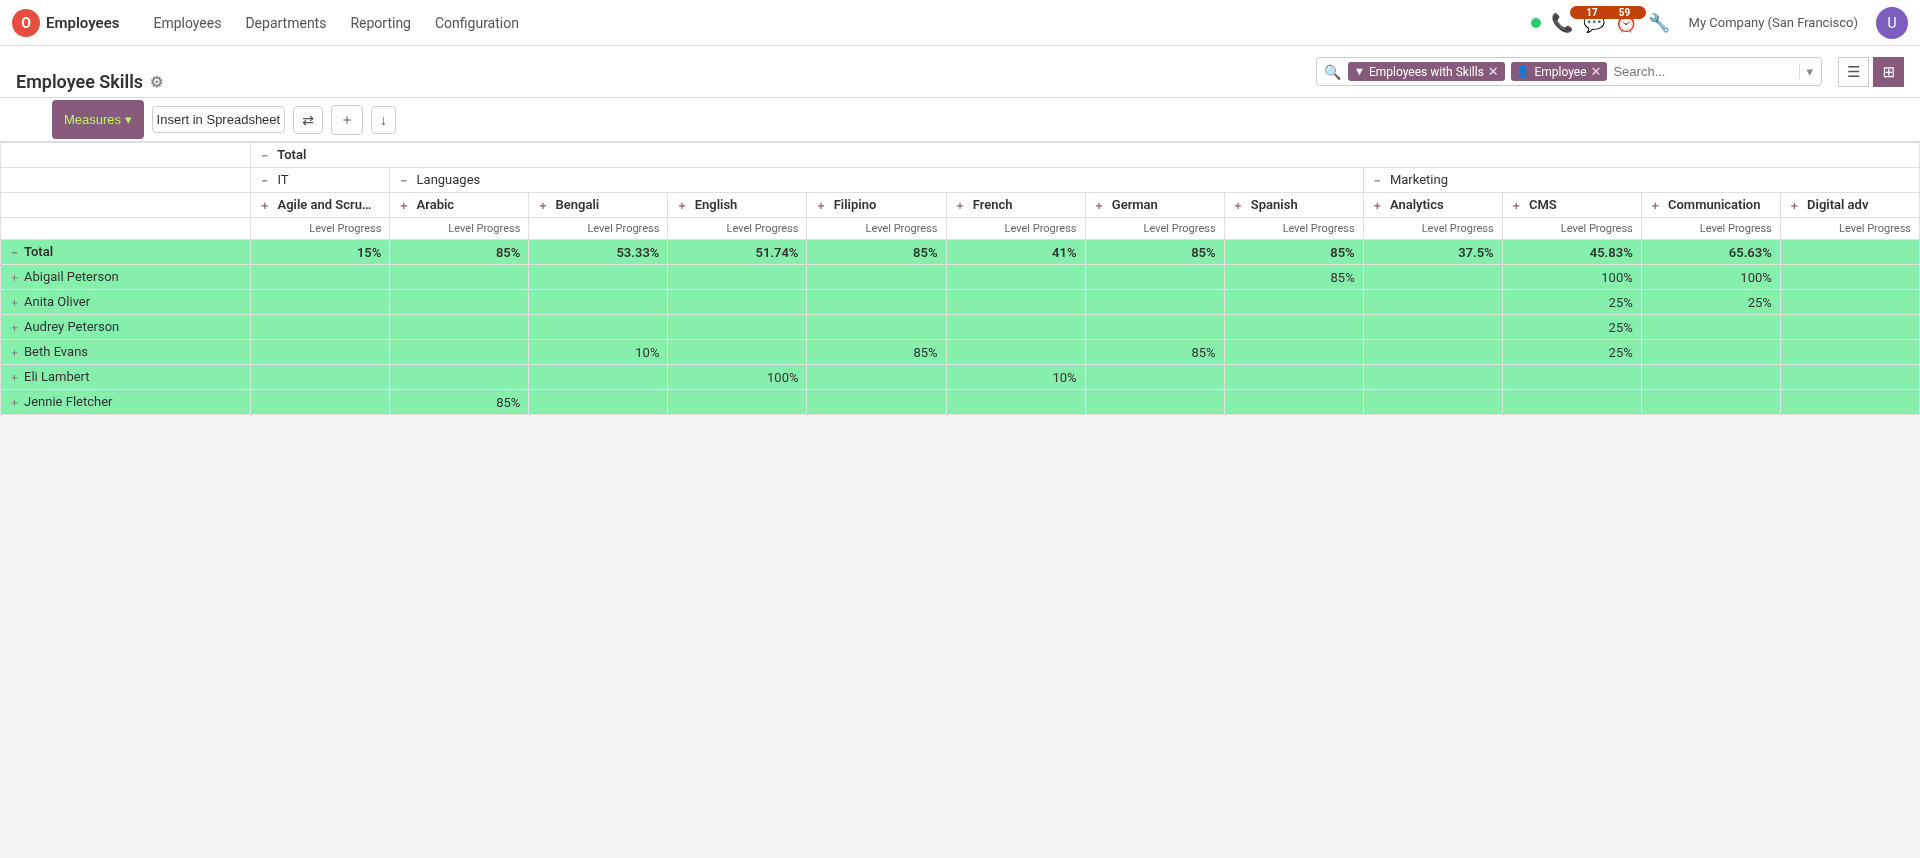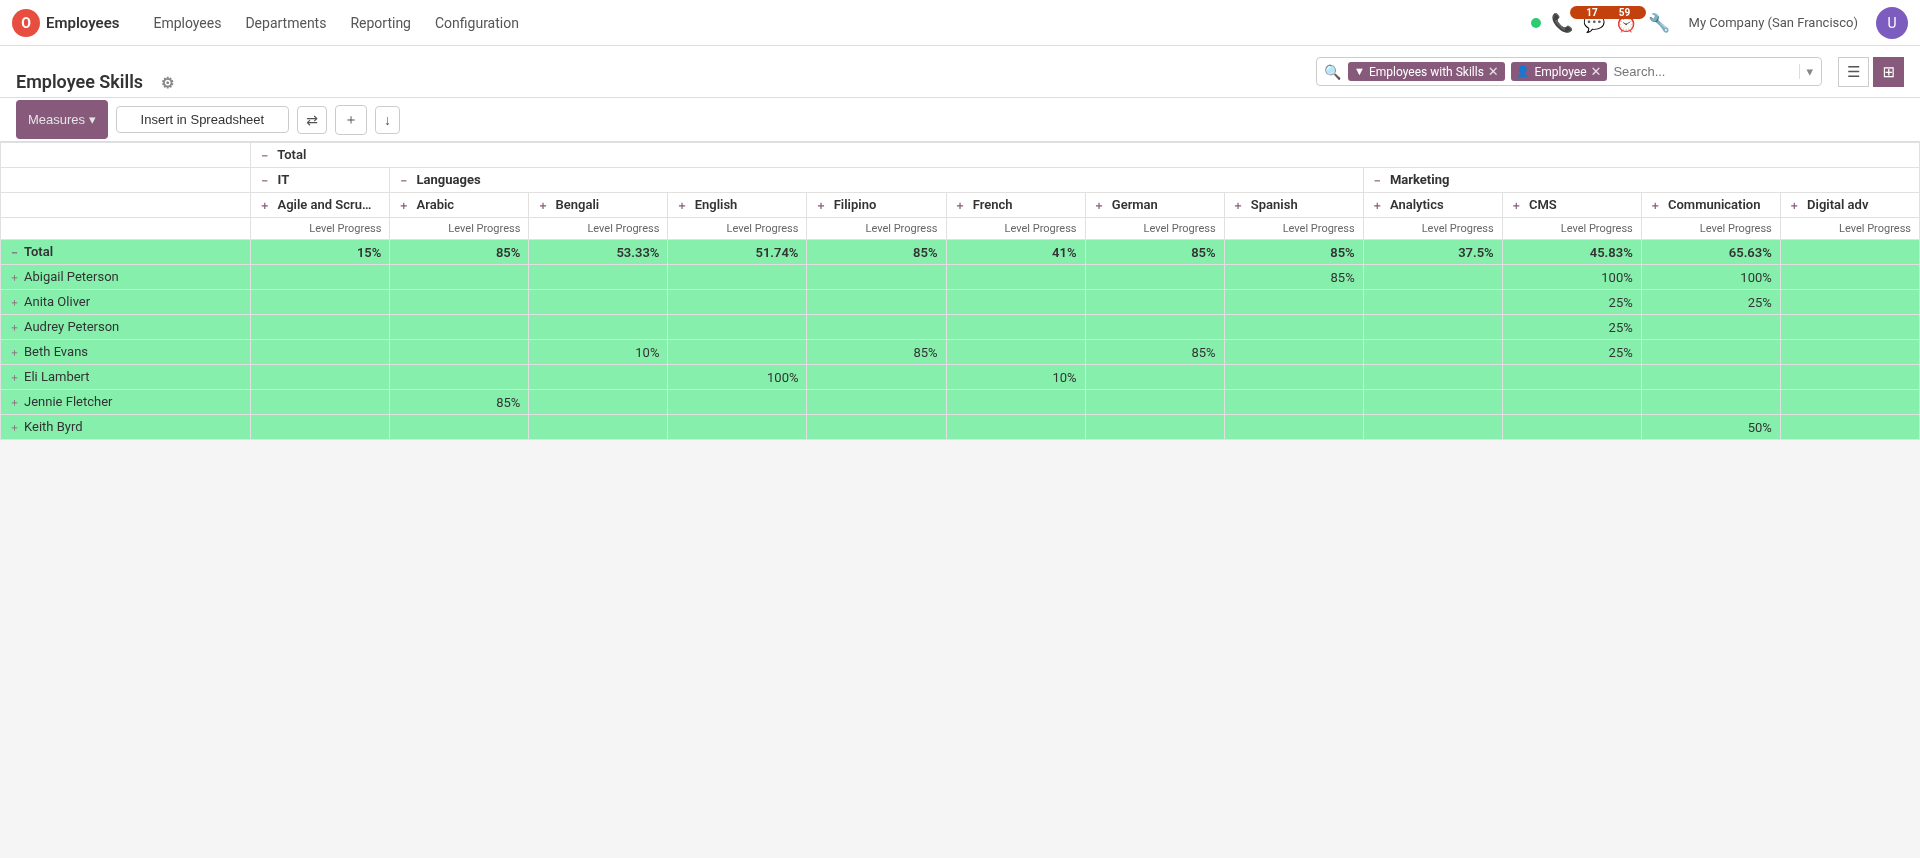--- a/index.html
+++ b/index.html
@@ -20,40 +20,40 @@
     .badge { position: absolute; top: -6px; right: -8px; background: #c2410c; color: #fff; border-radius: 10px; font-size: 10px; padding: 1px 16px; font-weight: bold; }
     .company-name { font-size: 13px; color: #555; margin: 0 8px; }
     .user-avatar { width: 32px; height: 32px; border-radius: 50%; background: #7c5cbf; display: flex; align-items: center; justify-content: center; color: #fff; font-size: 14px; cursor: pointer; }
     .status-dot { width: 10px; height: 10px; border-radius: 50%; background: #2ecc71; }
 
     
     .sub-header {
       display: flex; align-items: center; background: #fff; border-bottom: 1px solid #ddd;
       height: 52px; padding: 0 16px; gap: 8px;
     }
-    .page-title { font-size: 18px; font-weight: 600; color: #333; margin-right: auto; display: flex; align-items: flex-end; gap: 18px; margin-top: 20px; }
+    .page-title { font-size: 18px; font-weight: 600; color: #333; margin-right: auto; display: flex; align-items: center; gap: 7px; margin-top: 20px; }
     .gear-icon { color: #888; cursor: pointer; font-size: 15px; }
     .search-bar { display: flex; align-items: center; border: 1px solid #ccc; border-radius: 4px; background: #fff; padding: 4px 8px; gap: 6px; min-width: 380px; }
     .search-bar .search-icon { color: #888; font-size: 14px; }
     .filter-tag { display: flex; align-items: center; gap: 4px; background: #875a7b; color: #fff; border-radius: 3px; padding: 2px 6px; font-size: 12px; }
     .filter-tag .tag-icon { font-size: 11px; }
     .filter-tag .remove { cursor: pointer; font-size: 13px; opacity: 0.8; }
     .search-input { border: none; outline: none; font-size: 13px; min-width: 80px; }
     .search-dropdown { cursor: pointer; color: #888; border-left: 1px solid #ddd; padding-left: 6px; margin-left: 4px; }
     .view-toggle { display: flex; align-items: center; gap: 4px; margin-left: 8px; }
     .view-btn { border: 1px solid #ccc; background: #fff; padding: 5px 8px; cursor: pointer; font-size: 15px; color: #555; }
     .view-btn.active { background: #875a7b; color: #fff; border-color: #875a7b; }
 
     
     .toolbar {
       display: flex; align-items: center; background: #fff; border-bottom: 1px solid #ddd;
       height: 44px; padding: 0 16px; gap: 8px;
     }
-    .btn-measures { background: #875a7b; color: #e5e5e5; border: none; border-radius: 4px; padding: 12px 12px; cursor: pointer; font-size: 13px; display: flex; align-items: center; gap: 4px; }
-    .btn-insert { background: #fff; color: #333; border: 1px solid #ccc; border-radius: 4px; padding: 5px 24px; cursor: pointer; font-size: 13px; }
+    .btn-measures { background: #875a7b; color: #bef264; border: none; border-radius: 4px; padding: 12px 12px; cursor: pointer; font-size: 13px; display: flex; align-items: center; gap: 4px; margin-left: 36px; }
+    .btn-insert { background: #fff; color: #333; border: 1px solid #ccc; border-radius: 4px; padding: 5px 4px; cursor: pointer; font-size: 13px; }
     .btn-icon { background: #fff; color: #555; border: 1px solid #ccc; border-radius: 4px; padding: 5px 8px; cursor: pointer; font-size: 14px; }
 
     
     .pivot-container { overflow: auto; background: #fff; margin: 0; }
     table.pivot-table {
       border-collapse: collapse; width: 100%; table-layout: fixed;
       background: #86efac;
     }
     table.pivot-table th, table.pivot-table td {
       border: 1px solid #e0e0e0; padding: 4px 8px; white-space: nowrap; overflow: hidden;
@@ -73,21 +73,21 @@
     .subheader-row th { background: #fff; color: #666; font-size: 11px; text-align: right; font-weight: normal; }
 
     
     .data-row td { text-align: right; color: #333; }
     .data-row td.row-label { text-align: left; font-weight: normal; }
     .data-row.total-row td { font-weight: 600; }
 
     .expand-icon { color: #875a7b; margin-right: 4px; cursor: pointer; font-size: 11px; }
     .collapse-icon { color: #875a7b; margin-right: 4px; cursor: pointer; font-size: 11px; }
 
-    .group-label { font-weight: 700; }
+    .group-label { font-weight: 400; }
 
     
     ::-webkit-scrollbar { width: 8px; height: 8px; }
     ::-webkit-scrollbar-track { background: #f1f1f1; }
     ::-webkit-scrollbar-thumb { background: #ccc; border-radius: 4px; }
   </style>
 </head>
 <body>
 
 <nav class="top-nav">
@@ -364,30 +364,15 @@
           <td></td>
           <td></td>
           <td></td>
           <td></td>
           <td></td>
           <td></td>
           <td></td>
           <td></td>
           <td></td>
         </tr>
-        <tr class="data-row">
-          <td class="row-label"><span class="expand-icon">＋</span><span>Keith Byrd</span></td>
-          <td></td>
-          <td></td>
-          <td></td>
-          <td></td>
-          <td></td>
-          <td></td>
-          <td></td>
-          <td></td>
-          <td></td>
-          <td></td>
-          <td>50%</td>
-          <td></td>
-        </tr>
       </tbody>
   </table>
 </div>
 
 </body></html>

